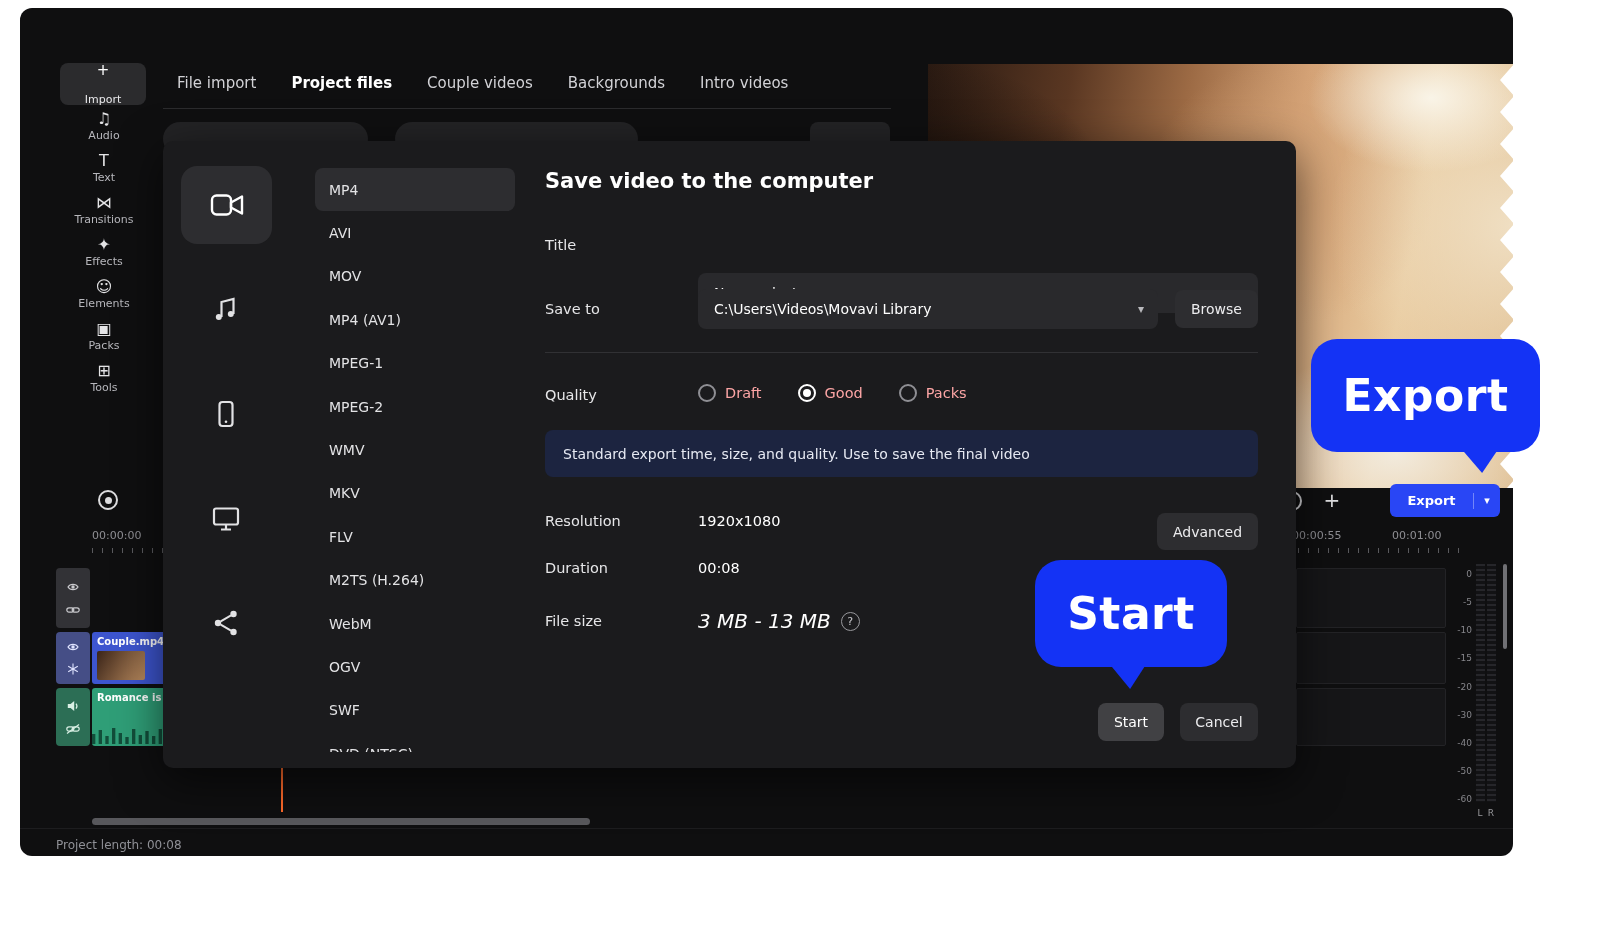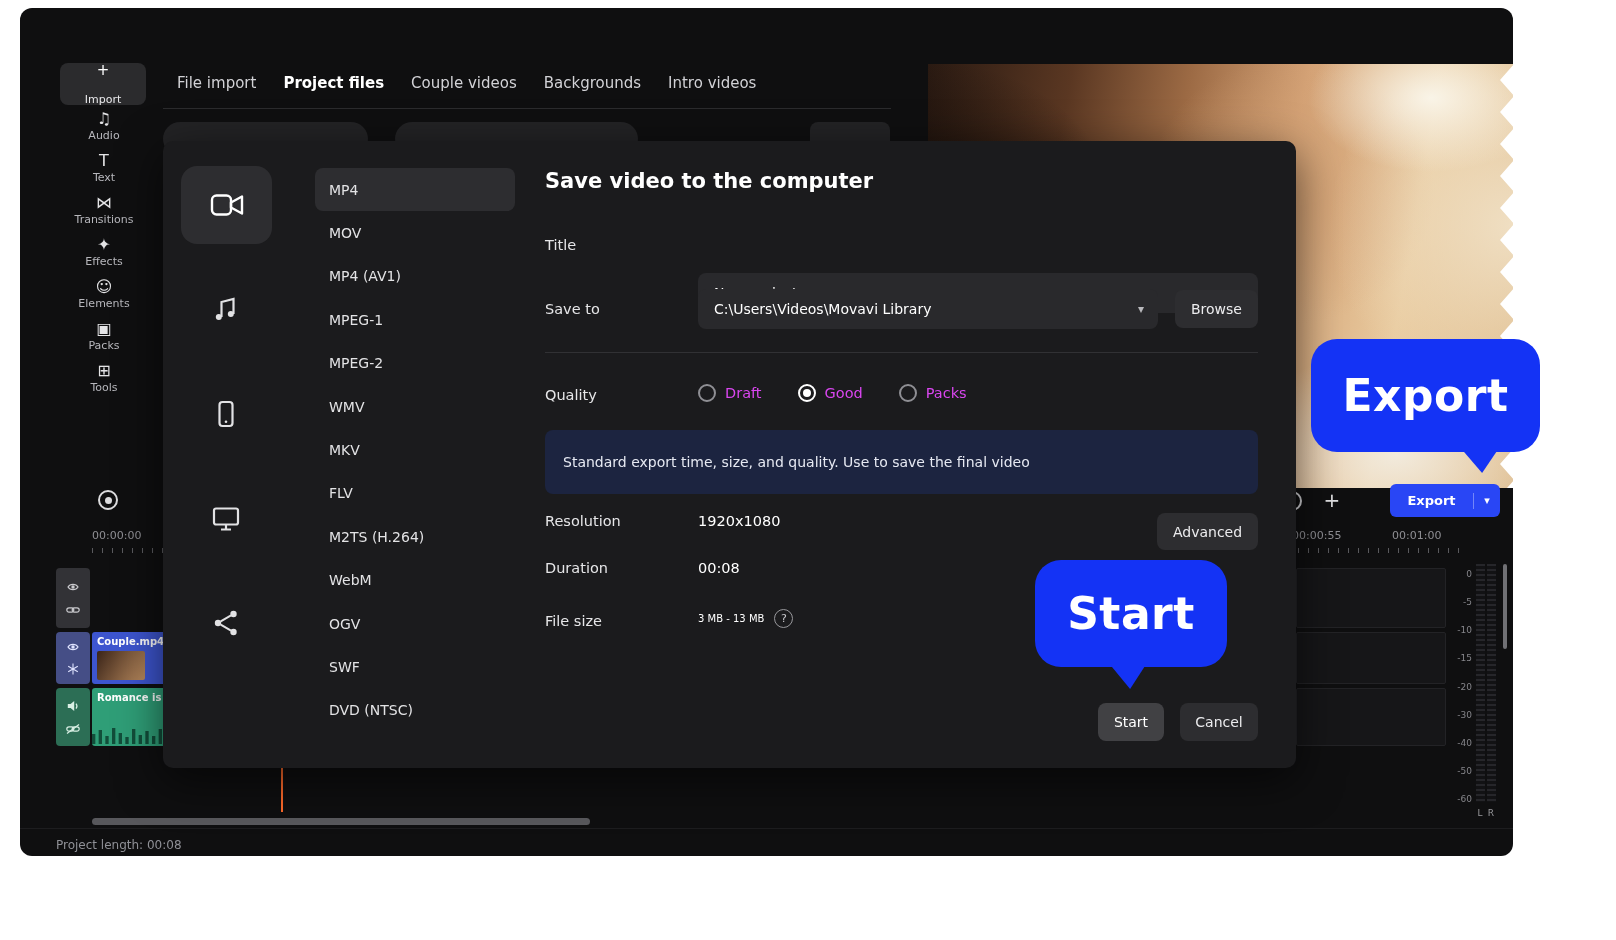--- a/index.html
+++ b/index.html
@@ -15,21 +15,21 @@
     align-items: center; justify-content: center; color: #fff; cursor: pointer; }
   .import-btn .plus { font-size: 15px; line-height: 14px; }
   .import-btn .cap { font-size: 11px; color: #e8e8ea; margin-top: 16px; }
   .side { position: absolute; left: 53px; top: 102px; width: 62px; display: flex;
     flex-direction: column; gap: 10px; }
   .side-item { display: flex; flex-direction: column; align-items: center; gap: 1px; cursor: pointer; }
   .side-item .ic { font-size: 16px; color: #e4e4e6; line-height: 18px; }
   .side-item .lb { font-size: 11px; color: #b7b7bc; }
 
   
-  .tabs { position: absolute; left: 157px; top: 66px; display: flex; gap: 27px; }
+  .tabs { position: absolute; left: 157px; top: 66px; display: flex; gap: 35px; }
   .tab { font-size: 15px; color: #d2d2d6; cursor: pointer; }
   .tab.active { color: #fff; font-weight: bold; }
   .tab-line { position: absolute; left: 143px; top: 100px; width: 728px; height: 1px; background: #2b2b2d; }
   .sliver { position: absolute; top: 114px; height: 34px; background: #232325; border-radius: 17px; }
 
   
   .photo { position: absolute; left: 908px; top: 56px; width: 585px; height: 424px; z-index: 2;
     background:
       radial-gradient(ellipse 30% 25% at 86% 8%, rgba(250,246,235,.95), rgba(250,246,235,0) 70%),
       radial-gradient(ellipse 45% 60% at 100% 38%, rgba(241,226,200,.9), rgba(241,226,200,0) 70%),
@@ -94,26 +94,26 @@
     color: #fff; font-size: 14px; font-family: inherit; padding: 0 16px; margin-top: 48px; }
   .selectbox { position: absolute; left: 535px; top: 148px; width: 460px; height: 40px; background: #29292c;
     border-radius: 8px; display: flex; align-items: center; padding: 0 14px 0 16px; color: #fff; font-size: 14px; cursor: pointer; }
   .selectbox .stxt { flex: 1; }
   .selectbox .schev { color: #b9b9bd; font-size: 12px; }
   .btn { position: absolute; background: #2d2d30; border-radius: 8px; color: #ececee; font-size: 14px;
     display: flex; align-items: center; justify-content: center; cursor: pointer; }
   .divider { position: absolute; left: 382px; top: 211px; width: 713px; height: 1px; background: #313134; }
   .qgroup { position: absolute; left: 535px; top: 243px; display: flex; gap: 36px; }
   .qopt { display: flex; align-items: center; gap: 9px; cursor: pointer; }
-  .qopt .qlbl { font-size: 14.5px; color: #d946ef; }
+  .qopt .qlbl { font-size: 14.5px; color: #fca5a5; }
   .radio { width: 18px; height: 18px; border-radius: 50%; border: 2px solid #8f8f94; position: relative; }
   .radio.sel { border-color: #fff; }
   .radio.sel::after { content: ""; position: absolute; left: 3px; top: 3px; width: 8px; height: 8px;
     border-radius: 50%; background: #fff; }
-  .banner { position: absolute; left: 382px; top: 289px; width: 713px; height: 64px; background: #1c2440;
+  .banner { position: absolute; left: 382px; top: 289px; width: 713px; height: 47px; background: #1c2440;
     border-radius: 8px; display: flex; align-items: center; padding-left: 18px; color: #e6e9f2; font-size: 14px; }
   .fsrow { position: absolute; left: 535px; top: 468px; display: flex; align-items: center; gap: 10px; }
   .help { width: 19px; height: 19px; border: 1.5px solid #98989c; border-radius: 50%; color: #c9c9cd;
     font-size: 11px; display: flex; align-items: center; justify-content: center; cursor: pointer; }
 
   
   .callout { position: absolute; background: #1433f5; border-radius: 26px; z-index: 20; display: flex;
     align-items: center; justify-content: center; color: #fff; font-weight: 800; font-size: 44px;
     letter-spacing: .5px; }
   .tail { position: absolute; background: #1433f5; }
@@ -294,20 +294,21 @@
         <svg width="28" height="28" viewBox="0 0 28 28">
           <circle cx="6" cy="14" r="3.2" fill="#e2e2e4"></circle>
             <circle cx="21.5" cy="5" r="3.2" fill="#e2e2e4"></circle>
             <circle cx="21.5" cy="23" r="3.2" fill="#e2e2e4"></circle>
           <path d="M8.7 12.4 L19 6.4 M8.7 15.6 L19 21.6" stroke="#e2e2e4" stroke-width="2"></path>
         </svg>
       </div>
 
       <div class="fmt-list">
         <div class="fmt selected">MP4</div>
+        <div class="fmt">AVI</div>
         <div class="fmt">MOV</div>
         <div class="fmt">MP4 (AV1)</div>
         <div class="fmt">MPEG-1</div>
         <div class="fmt">MPEG-2</div>
         <div class="fmt">WMV</div>
         <div class="fmt">MKV</div>
         <div class="fmt">FLV</div>
         <div class="fmt">M2TS (H.264)</div>
         <div class="fmt">WebM</div>
         <div class="fmt">OGV</div>
@@ -348,21 +349,21 @@
       <div class="banner">Standard export time, size, and quality. Use to save the final video</div>
 
       <span class="lbl" style="top:372px;">Resolution</span>
       <span class="val" style="top:372px;">1920x1080</span>
 
       <span class="lbl" style="top:419px;">Duration</span>
       <span class="val" style="top:419px;">00:08</span>
 
       <span class="lbl" style="top:472px;">File size</span>
       <div class="fsrow">
-        <span style="font-size:10px;color:#fff;">3 MB - 13 MB</span>
+        <span style="font-size:20px;color:#fff;font-style:italic;">3 MB - 13 MB</span>
         <span class="help">?</span>
       </div>
 
       <div class="btn" style="left:994px;top:372px;width:101px;height:37px;">Advanced</div>
 
       <div class="btn" style="left:935px;top:562px;width:66px;height:38px;background:#414144;color:#fff;">Start</div>
       <div class="btn" style="left:1017px;top:562px;width:78px;height:38px;">Cancel</div>
     </div>
   </div>
 

